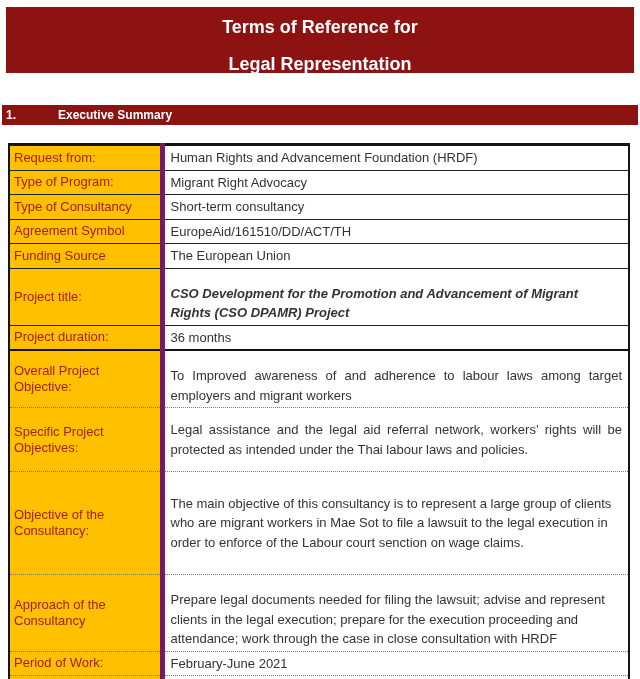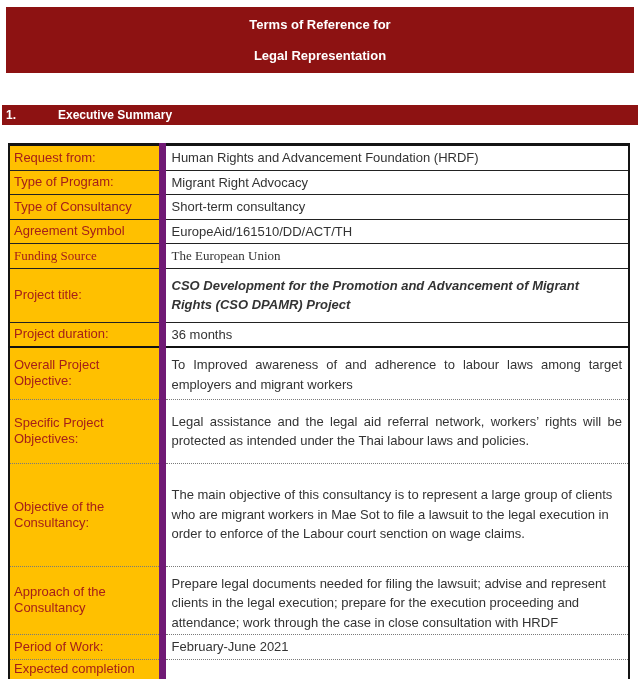--- a/index.html
+++ b/index.html
@@ -13,21 +13,21 @@
 
   
   .banner {
     margin: 7px 6px 0 6px;
     height: 66px;
     box-sizing: border-box;
     background: #8D1212;
     color: #ffffff;
     text-align: center;
     font-weight: bold;
-    font-size: 13px;
+    font-size: 18px;
     padding-top: 10px;
   }
   .banner .line2 { margin-top: 16px; }
 
   
   .section-bar {
     margin: 32px 2px 0 2px;
     height: 20px;
     background: #8D1212;
     color: #ffffff;
@@ -52,51 +52,51 @@
   col.c1 { width: 153px; }
   col.c2 { width: 467px; }
 
   td { box-sizing: border-box; }
   td.label {
     background: #FFC000;
     color: #A52019;
     padding: 1px 4px;
     vertical-align: middle;
     line-height: 16px;
-    border-right: 7px solid #701a75;
+    border-right: 5px solid #701a75;
   }
   td.value {
     color: #333333;
     padding: 2px 6px;
     vertical-align: middle;
     line-height: 19.5px;
   }
 
   tr td { border-bottom: 1px solid #222222; }
   tr.thick-bottom td { border-bottom: 2.5px solid #111111; }
   tr.dotted-bottom td { border-bottom: 1px dotted #7a7a7a; }
   tr:last-child td { border-bottom: none; }
 
   
   tr.row-1  td { height: 19px; }
   tr.row-2  td { height: 18px; margin-top: 16px; }
   tr.row-3  td { height: 18px; }
   tr.row-4  td { height: 17px; }
-  tr.row-5  td { height: 18px; font-family: Liberation Serif, serif; }
+  tr.row-5  td { height: 18px; }
   tr.row-6  td { height: 54px; }
   tr.row-7  td { height: 16px; }
   tr.row-8  td { height: 52px; }
   tr.row-9  td { height: 64px; }
   tr.row-10 td { height: 103px; }
   tr.row-11 td { height: 54px; }
   tr.row-12 td { height: 21px; }
   tr.row-13 td { height: 53px; }
 
   
-  tr.row-6 td.value, tr.row-8 td.value, tr.row-11 td.value { vertical-align: top; padding-top: 7px; }
+  tr.row-6 td.value, tr.row-8 td.value, tr.row-11 td.value { vertical-align: top; padding-top: 15px; }
   tr.row-6 .val-text { font-weight: bold; font-style: italic; }
   tr.row-8 .val-text, tr.row-9 .val-text { text-align: justify; }
   tr.row-10 .val-text, tr.row-11 .val-text { max-width: 446px; }
 </style>
 </head>
 <body>
 
 <div class="page">
 
   <div class="banner">

